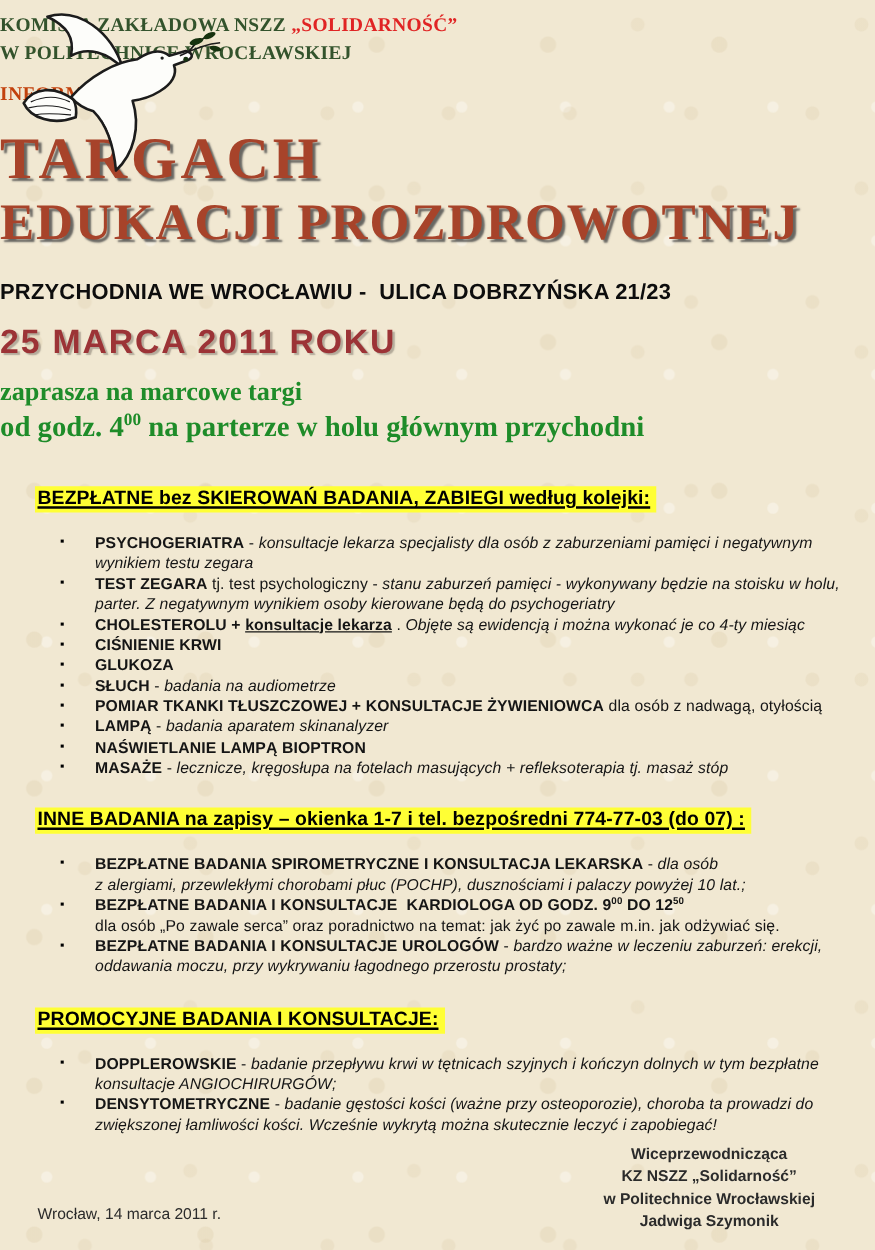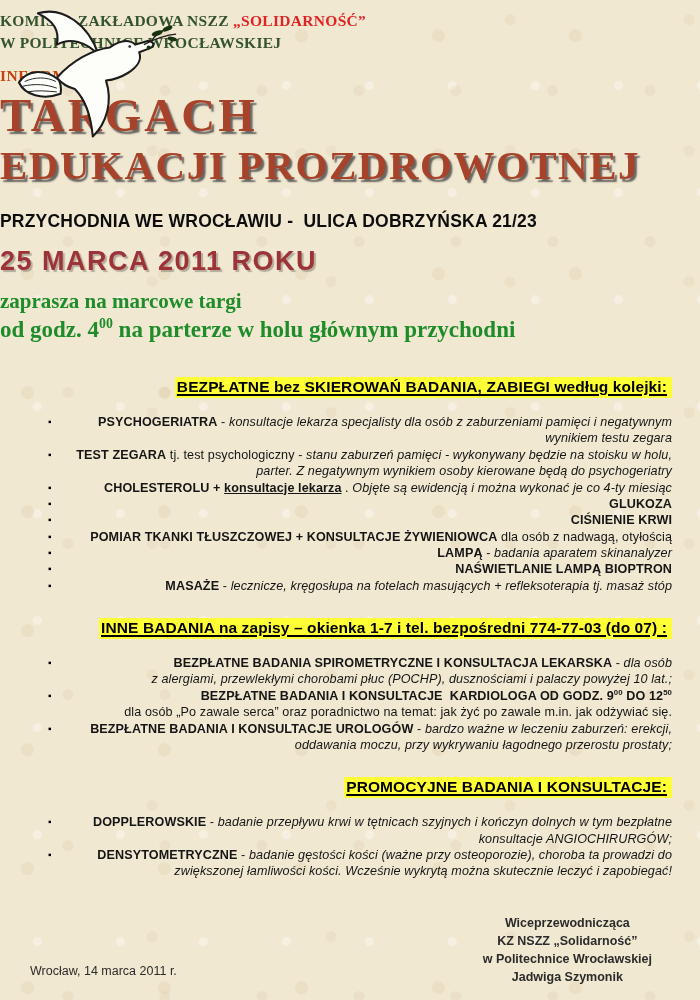--- a/index.html
+++ b/index.html
@@ -17,32 +17,32 @@
   }
   .page{position:relative;width:700px;height:1000px;}
   .dove{position:absolute;left:12px;top:2px;}
 
   .center{text-align:left;}
   .org-block{padding-top:10px;line-height:1.4;}
   .org-line{font-family:"Liberation Serif",serif;font-weight:bold;font-size:15.5px;color:#33532c;letter-spacing:.3px;}
   .org-red{color:#e02424;}
   .informs{font-family:Liberation Serif, serif;font-weight:bold;font-size:15.5px;color:#c2410c;margin-top:12px;letter-spacing:.5px;}
 
-  .title-block{margin-top:4px;line-height:1.05;}
+  .title-block{margin-top:16px;line-height:1.05;}
   .title-1{font-family:"Liberation Serif",serif;font-weight:bold;font-size:47px;letter-spacing:3px;color:#a7432a;text-shadow:2.5px 2.5px 1.5px rgba(70,70,70,.8);}
   .title-2{font-family:"Liberation Serif",serif;font-weight:bold;font-size:41px;letter-spacing:1.5px;color:#a7432a;text-shadow:2.5px 2.5px 1.5px rgba(70,70,70,.8);margin-top:4px;}
 
   .address{margin-top:24px;font-weight:bold;font-size:17.5px;color:#0d0d0d;letter-spacing:.2px;}
   .date-line{margin-top:14px;font-weight:bold;font-size:27px;letter-spacing:1.5px;color:#9c3336;text-shadow:2px 2px 1px rgba(130,120,110,.55);}
   .invite{font-family:"Liberation Serif",serif;font-weight:bold;color:#1e8c29;}
   .invite-1{margin-top:12px;font-size:21px;}
   .invite-2{font-size:23px;margin-top:2px;}
   .invite sup{font-size:.6em;}
 
-  .sections{margin-top:34px;padding:0 28px 0 28px;text-align:right;}
+  .sections{margin-top:34px;padding:0 28px 0 28px;}
   .doc-section{margin-bottom:24px;}
   .sec-heading{
     display:inline-block;background:#ffff35;color:#000;
     font-weight:bold;font-size:15.5px;letter-spacing:.1px;
     text-decoration:underline;text-decoration-thickness:2px;text-underline-offset:2px;
     padding:1px 5px 2px 2px;
   }
   ul.bullets{list-style:none;margin:16px 0 0 0;padding:0 0 0 20px;}
   ul.bullets li{
     position:relative;padding-left:28px;
@@ -103,22 +103,23 @@
   <div class="center invite invite-1">zaprasza na marcowe targi</div>
   <div class="center invite invite-2"><span>od godz. 4</span><sup>00</sup><span> na parterze w holu głównym przychodni</span></div>
 
   <div class="sections">
       <section class="doc-section">
         <div><span class="sec-heading">BEZPŁATNE bez SKIEROWAŃ BADANIA, ZABIEGI według kolejki:</span></div>
         <ul class="bullets">
           <li><span class="seg-b">PSYCHOGERIATRA</span><span class="seg-r"> - </span><span class="seg-i">konsultacje lekarza specjalisty dla osób z zaburzeniami pamięci i negatywnym wynikiem testu zegara</span></li>
           <li><span class="seg-b">TEST ZEGARA</span><span class="seg-r"> tj. test psychologiczny - </span><span class="seg-i">stanu zaburzeń pamięci - wykonywany będzie na stoisku w holu, parter. Z negatywnym wynikiem osoby kierowane będą do psychogeriatry</span></li>
           <li><span class="seg-b">CHOLESTEROLU + </span><span class="seg-bu">konsultacje lekarza</span><span class="seg-r"> . </span><span class="seg-i">Objęte są ewidencją i można wykonać je co 4-ty miesiąc</span></li>
+          <li><span class="seg-b">CIŚNIENIE KRWI</span></li>
           <li><span class="seg-b">GLUKOZA</span></li>
-          <li><span class="seg-b">CIŚNIENIE KRWI</span></li>
+          <li><span class="seg-b">SŁUCH</span><span class="seg-r"> - </span><span class="seg-i">badania na audiometrze</span></li>
           <li><span class="seg-b">POMIAR TKANKI TŁUSZCZOWEJ + KONSULTACJE ŻYWIENIOWCA</span><span class="seg-r"> dla osób z nadwagą, otyłością</span></li>
           <li><span class="seg-b">LAMPĄ</span><span class="seg-r"> - </span><span class="seg-i">badania aparatem skinanalyzer</span></li>
           <li><span class="seg-b">NAŚWIETLANIE LAMPĄ BIOPTRON</span></li>
           <li><span class="seg-b">MASAŻE</span><span class="seg-r"> - </span><span class="seg-i">lecznicze, kręgosłupa na fotelach masujących + refleksoterapia tj. masaż stóp</span></li>
         </ul>
       </section>
       <section class="doc-section">
         <div><span class="sec-heading">INNE BADANIA na zapisy – okienka 1-7 i tel. bezpośredni 774-77-03 (do 07) :</span></div>
         <ul class="bullets">
           <li><span class="seg-b">BEZPŁATNE BADANIA SPIROMETRYCZNE I KONSULTACJA LEKARSKA</span><span class="seg-r"> - </span><span class="seg-i">dla osób</span><br><span class="seg-i">z alergiami, przewlekłymi chorobami płuc (POCHP), dusznościami i palaczy powyżej 10 lat.;</span></li>

